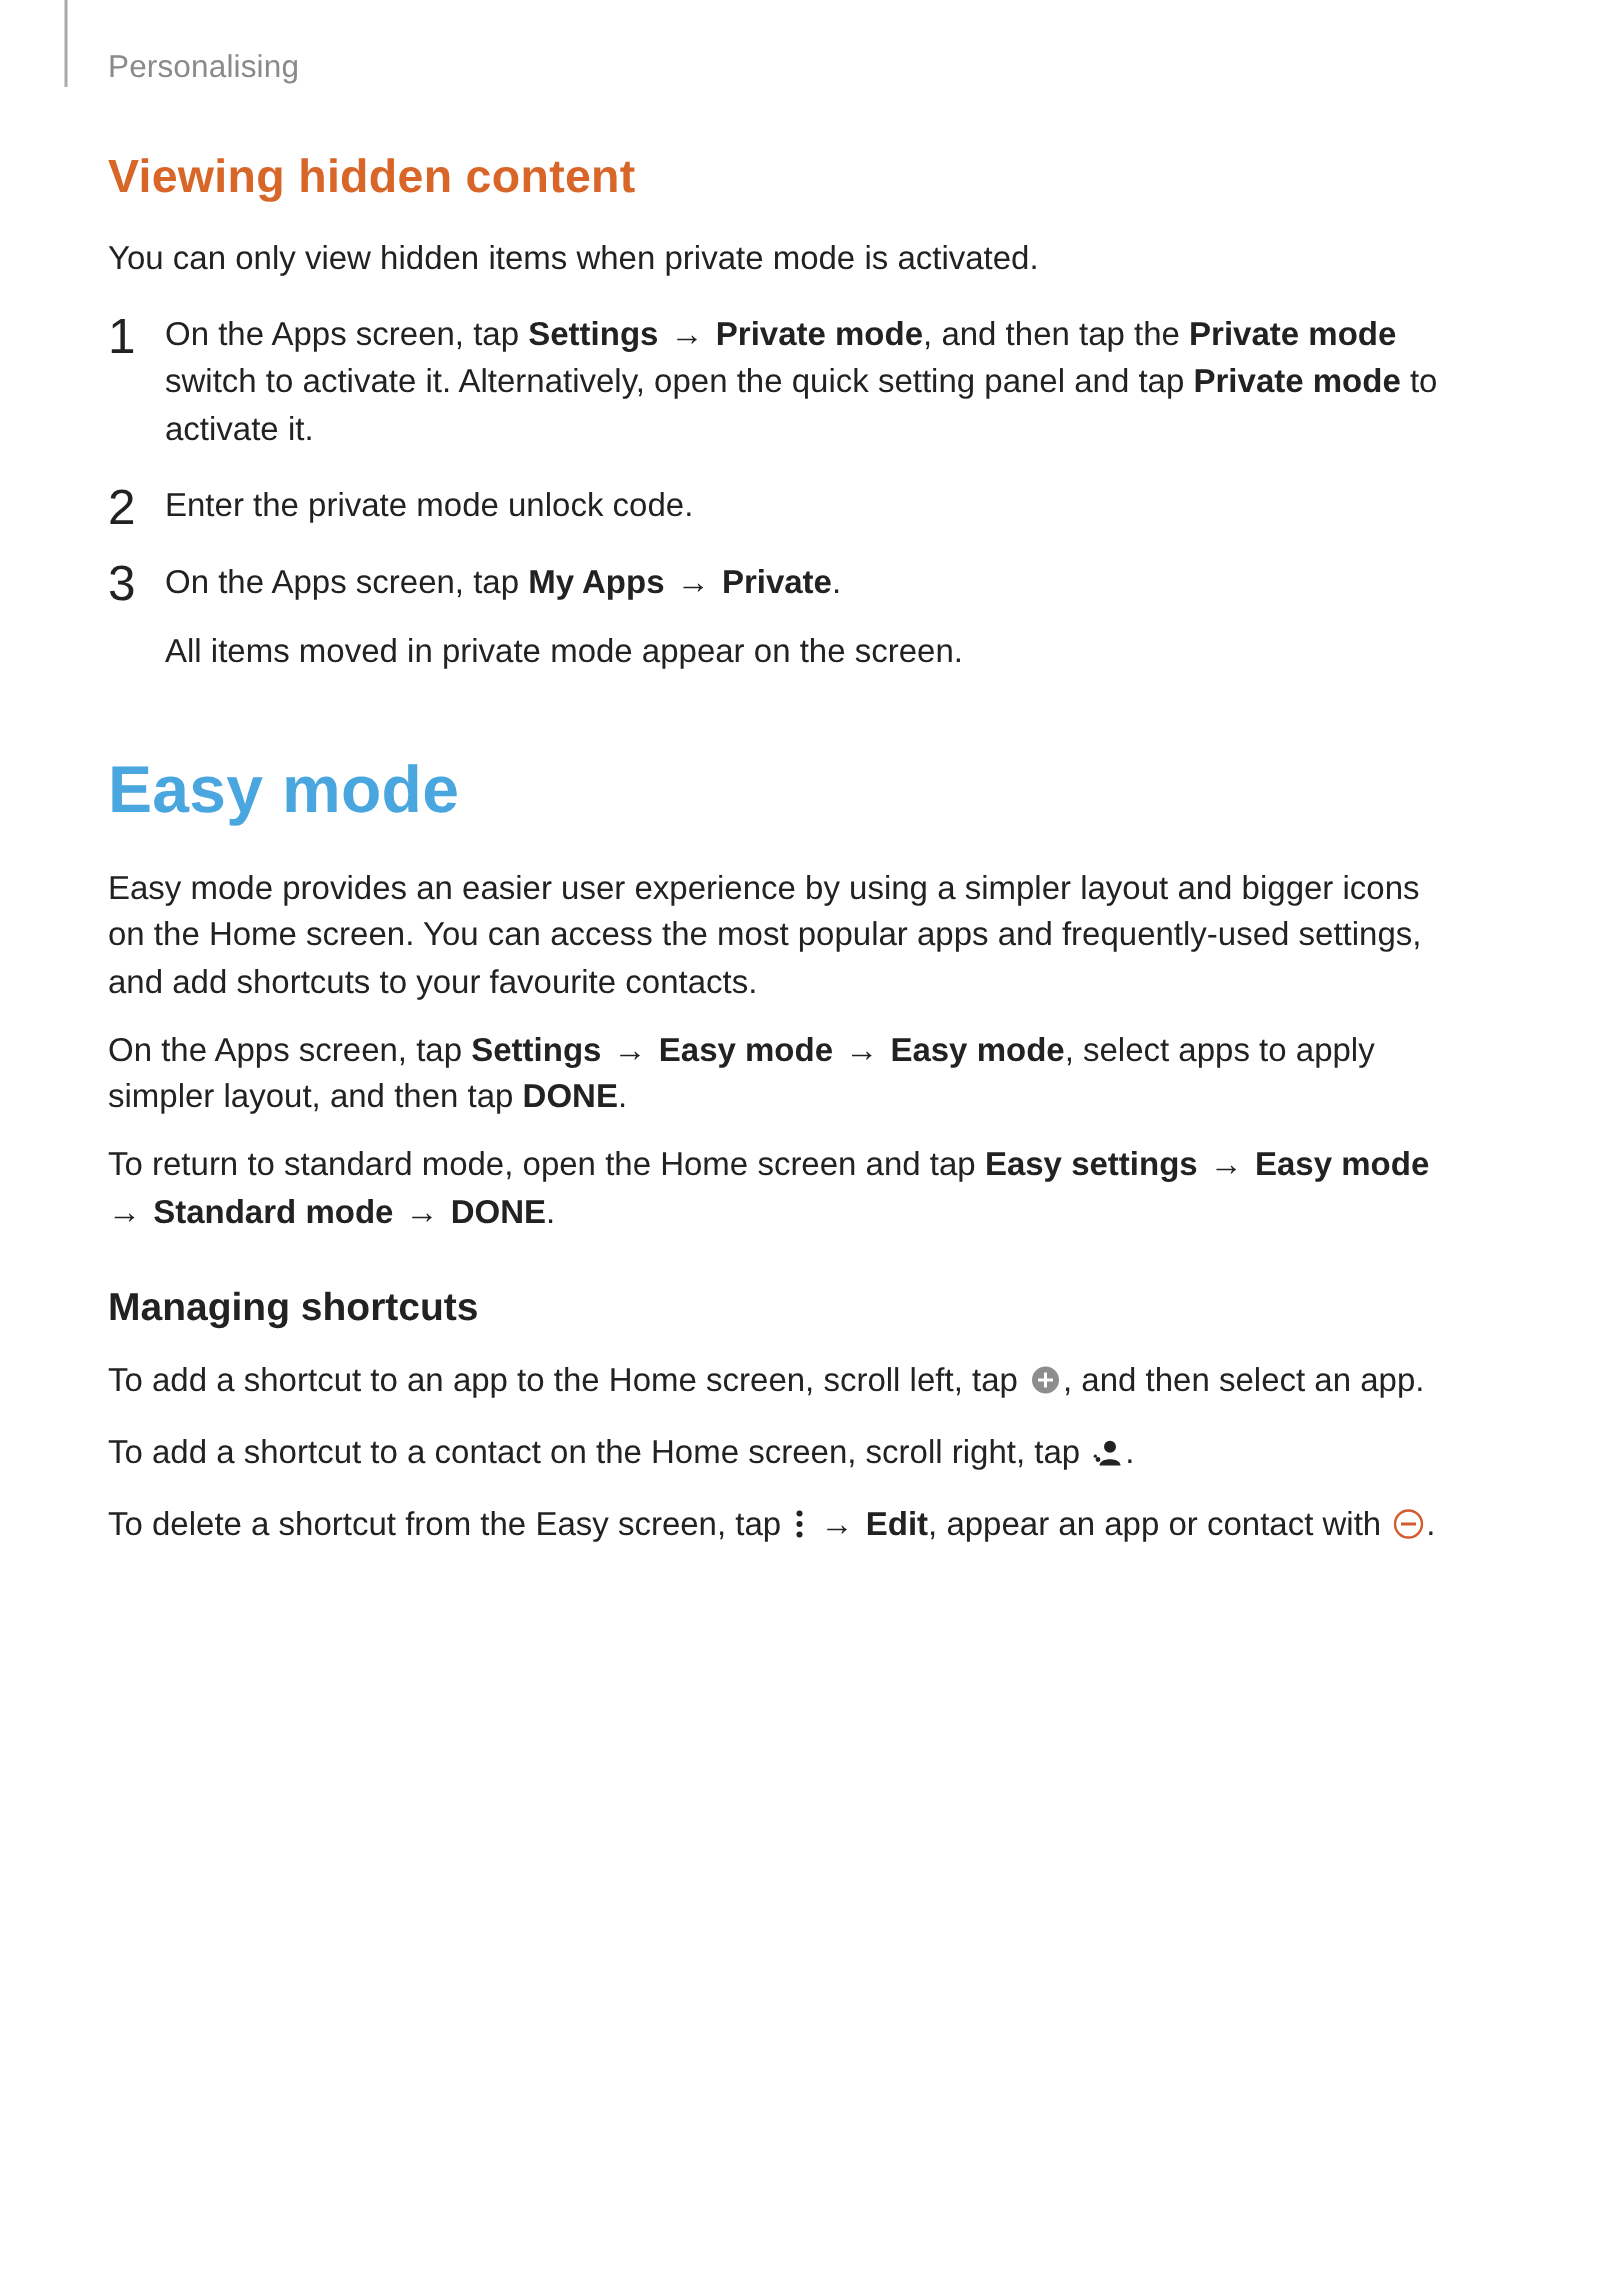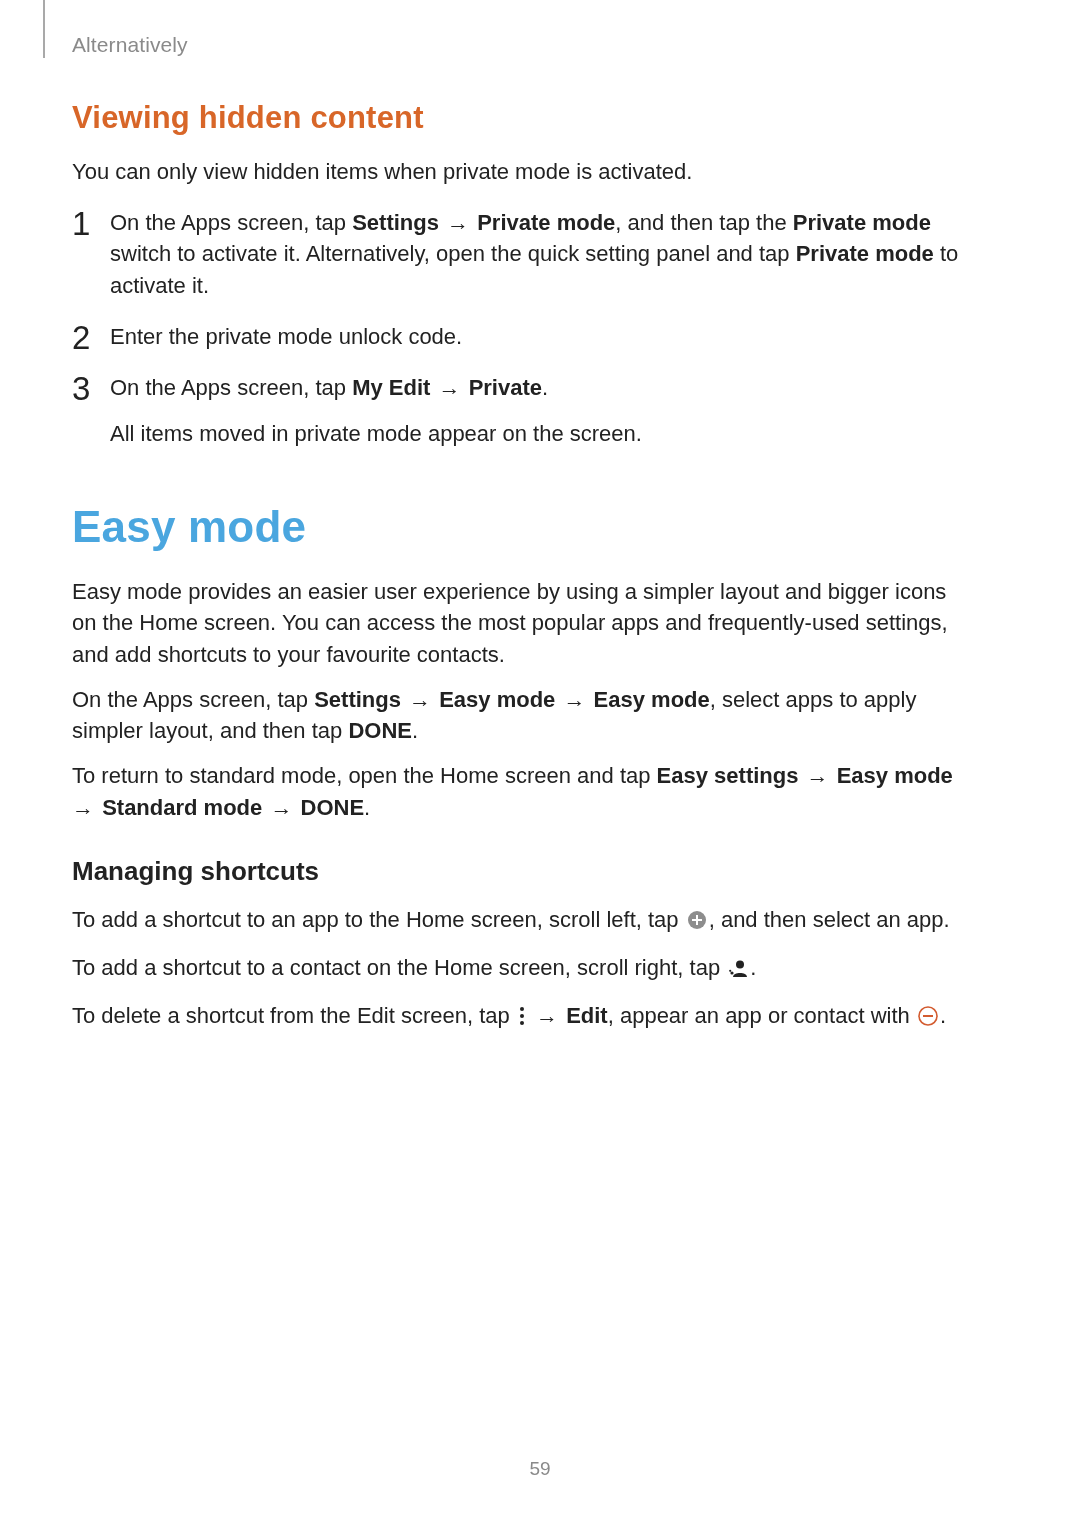--- a/index.html
+++ b/index.html
@@ -106,39 +106,39 @@
     text-align: center;
     font-size: 19px;
     color: #8a8a8a;
   }
 </style>
 </head>
 <body>
 
 <div class="page">
   <div class="hdr-rule"></div>
-  <div class="hdr-label">Alternatively</div>
+  <div class="hdr-label">Personalising</div>
 
   <div class="content">
 
     <h2 class="section">Viewing hidden content</h2>
     <p class="lead">You can only view hidden items when private mode is activated.</p>
 
     <ol class="steps">
       <li>
         <p>
           <span>On the Apps screen, tap </span><span class="bold">Settings</span><span class="arrow"> → </span><span class="bold">Private mode</span><span>, and then tap the </span><span class="bold">Private mode</span><span> switch to activate it. Alternatively, open the quick setting panel and tap </span><span class="bold">Private mode</span><span> to activate it.</span>
         </p>
       </li>
       <li>
         <p>Enter the private mode unlock code.</p>
       </li>
       <li>
         <p>
-          <span>On the Apps screen, tap </span><span class="bold">My Edit</span><span class="arrow"> → </span><span class="bold">Private</span><span>.</span>
+          <span>On the Apps screen, tap </span><span class="bold">My Apps</span><span class="arrow"> → </span><span class="bold">Private</span><span>.</span>
         </p>
         <p>All items moved in private mode appear on the screen.</p>
       </li>
     </ol>
 
     <h1 class="main">Easy mode</h1>
 
     <p class="body">Easy mode provides an easier user experience by using a simpler layout and bigger icons on the Home screen. You can access the most popular apps and frequently-used settings, and add shortcuts to your favourite contacts.</p>
 
     <p class="body">
@@ -162,26 +162,25 @@
     <p class="body">
       <span>To add a shortcut to a contact on the Home screen, scroll right, tap </span><span class="icon"><svg width="20" height="20" viewBox="0 0 20 20">
             <circle cx="12" cy="6.5" r="4" fill="#222"></circle>
             <path d="M5 19 C5 13.5, 19 13.5, 19 19 Z" fill="#222"></path>
             <circle cx="4" cy="15" r="1.6" fill="#222"></circle>
             <circle cx="2.2" cy="12.8" r="1.1" fill="#222"></circle>
           </svg></span><span>.</span>
     </p>
 
     <p class="body">
-      <span>To delete a shortcut from the Edit screen, tap </span><span class="icon"><svg width="8" height="20" viewBox="0 0 8 20">
+      <span>To delete a shortcut from the Easy screen, tap </span><span class="icon"><svg width="8" height="20" viewBox="0 0 8 20">
             <circle cx="4" cy="3" r="2" fill="#222"></circle>
             <circle cx="4" cy="10" r="2" fill="#222"></circle>
             <circle cx="4" cy="17" r="2" fill="#222"></circle>
           </svg></span><span class="arrow"> → </span><span class="bold">Edit</span><span>, appear an app or contact with </span><span class="icon"><svg width="20" height="20" viewBox="0 0 20 20">
             <circle cx="10" cy="10" r="9" fill="none" stroke="#d35b2f" stroke-width="1.6"></circle>
             <rect x="5" y="9" width="10" height="2" fill="#d35b2f"></rect>
           </svg></span><span>.</span>
     </p>
 
   </div>
 
-  <div class="page-num">59</div>
 </div>
 
 </body></html>

